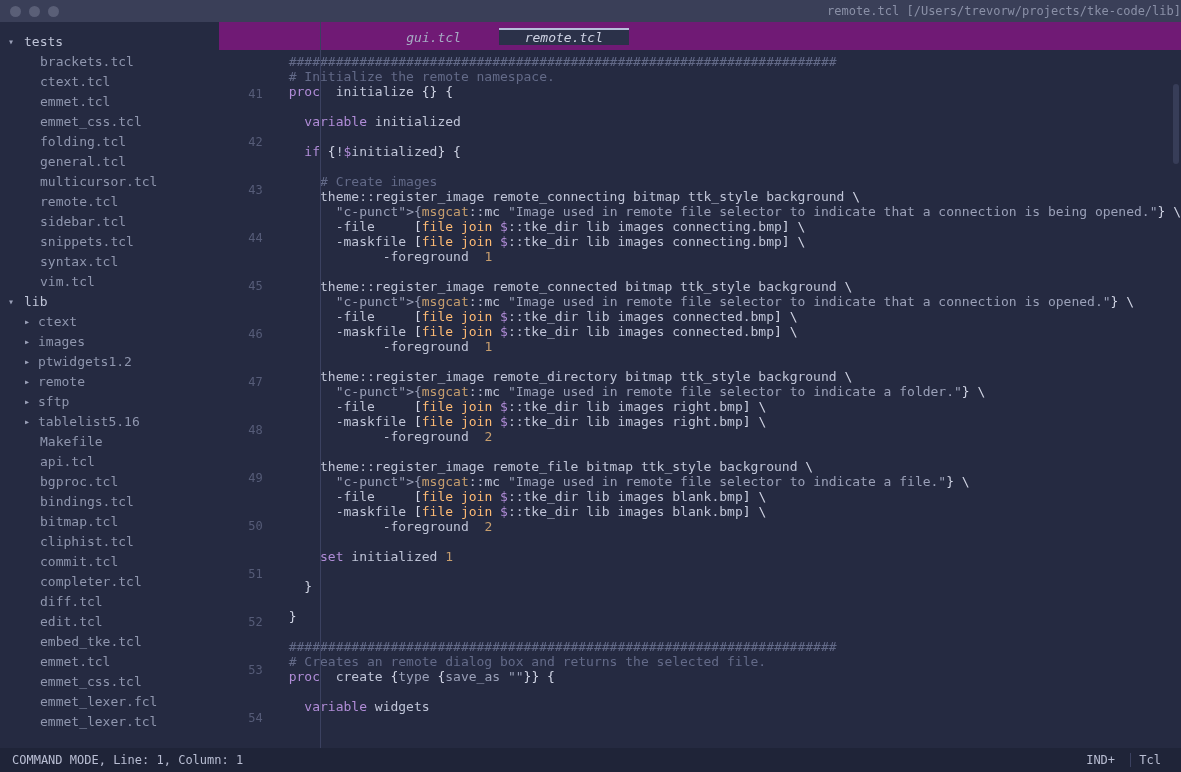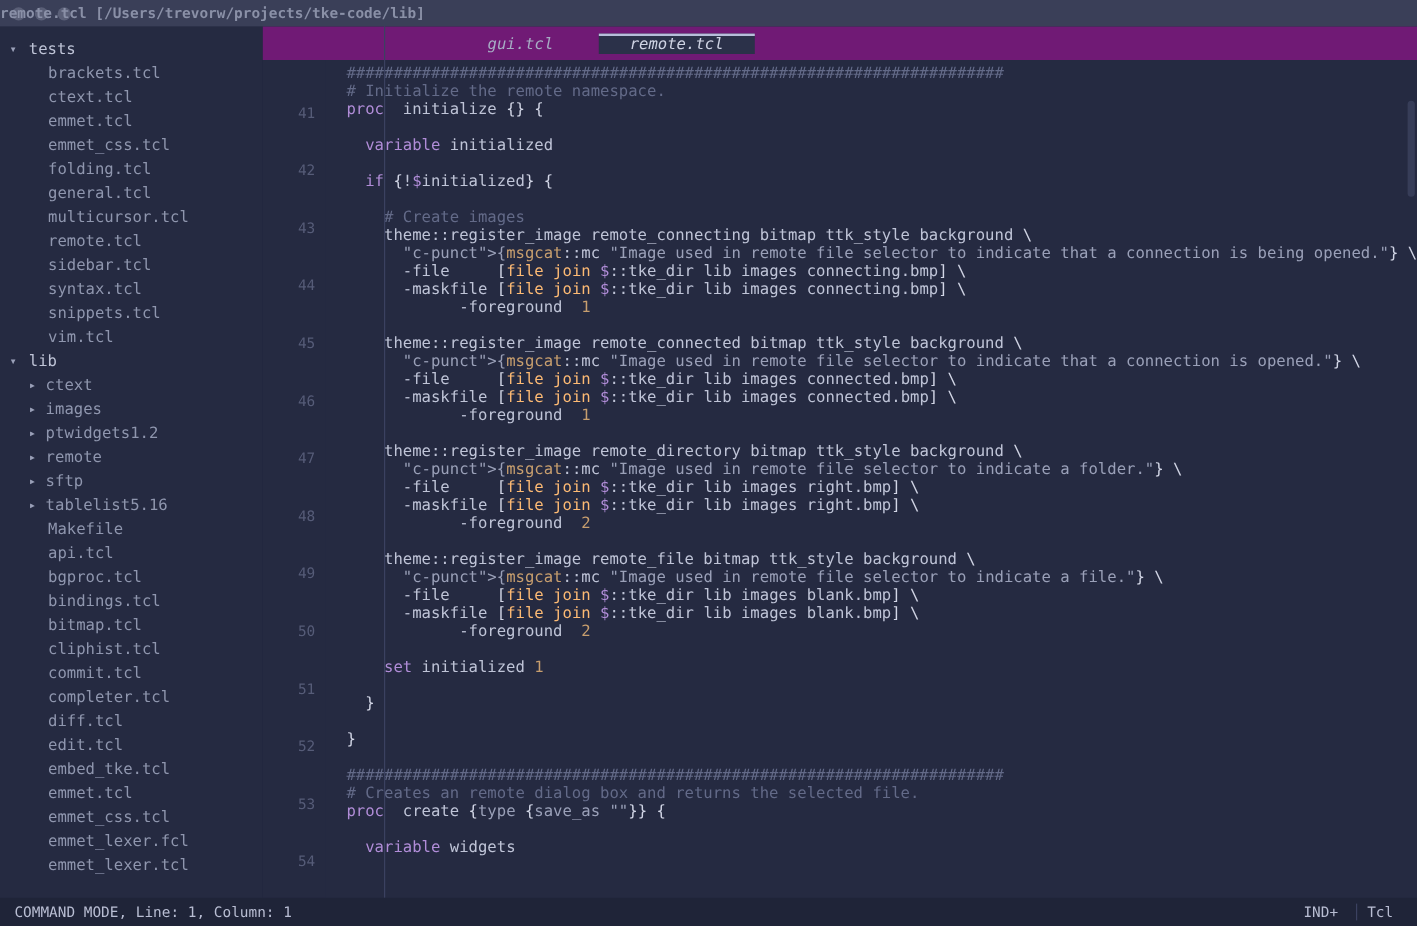--- a/index.html
+++ b/index.html
@@ -15,22 +15,22 @@
   .titlebar {
     height:22px;
     background:#3a3f58;
     display:flex;
     align-items:center;
     position:relative;
   }
   .traffic { display:flex; gap:8px; padding-left:10px; }
   .tl { width:11px; height:11px; border-radius:50%; background:#5a5f77; }
   .titlebar .title-text {
-    position:absolute; left:0; right:0; text-align:left;
-    color:#8a90a7; font-size:12px;font-weight:bold;
+    position:absolute; left:0; right:0; text-align:right;
+    color:#8a90a7; font-size:12px;
   }
   
   .main { display:flex; height:calc(100% - 22px - 24px); }
   
   .sidebar {
     width:320px;
     background:#252a41;
     overflow:hidden;
     padding-top:10px;
   }
@@ -144,22 +144,22 @@
       <div class="tree-row root"><span class="arrow">▾</span>tests</div>
       <div class="tree-row file">brackets.tcl</div>
       <div class="tree-row file">ctext.tcl</div>
       <div class="tree-row file">emmet.tcl</div>
       <div class="tree-row file">emmet_css.tcl</div>
       <div class="tree-row file">folding.tcl</div>
       <div class="tree-row file">general.tcl</div>
       <div class="tree-row file">multicursor.tcl</div>
       <div class="tree-row file">remote.tcl</div>
       <div class="tree-row file">sidebar.tcl</div>
+      <div class="tree-row file">snippets.tcl</div>
       <div class="tree-row file">syntax.tcl</div>
-      <div class="tree-row file">snippets.tcl</div>
       <div class="tree-row file">vim.tcl</div>
       <div class="tree-row root"><span class="arrow">▾</span>lib</div>
       <div class="tree-row folder"><span class="arrow">▸</span>ctext</div>
       <div class="tree-row folder"><span class="arrow">▸</span>images</div>
       <div class="tree-row folder"><span class="arrow">▸</span>ptwidgets1.2</div>
       <div class="tree-row folder"><span class="arrow">▸</span>remote</div>
       <div class="tree-row folder"><span class="arrow">▸</span>sftp</div>
       <div class="tree-row folder"><span class="arrow">▸</span>tablelist5.16</div>
       <div class="tree-row file">Makefile</div>
       <div class="tree-row file">api.tcl</div>

